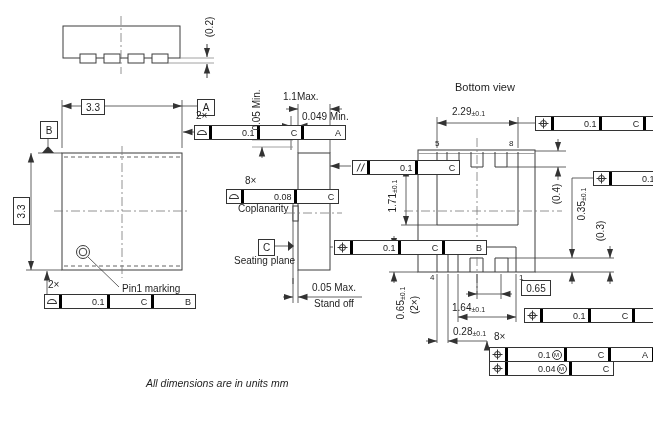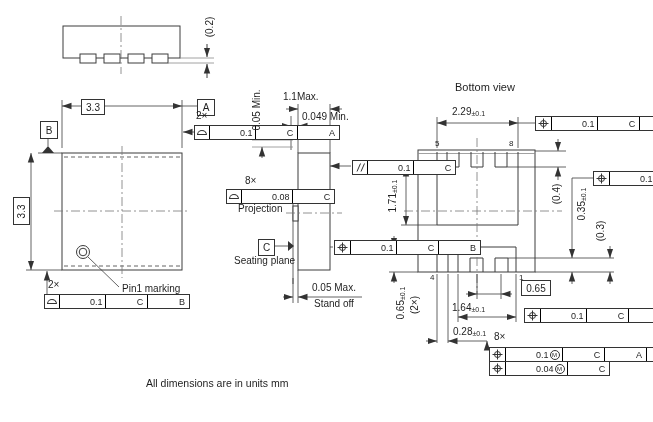--- a/index.html
+++ b/index.html
@@ -11,27 +11,27 @@
   .vlabel{position:absolute;white-space:nowrap;font-size:10px;
           transform:translate(-50%,-50%) rotate(-90deg);}
   .box{position:absolute;border:1px solid #333;background:#fff;display:flex;
        align-items:center;justify-content:center;font-size:10px;}
   .vbox{position:absolute;border:1px solid #333;background:#fff;display:flex;
         align-items:center;justify-content:center;}
   .vbox .inner{transform:rotate(-90deg);font-size:10px;white-space:nowrap;}
   .fcf{position:absolute;display:flex;align-items:stretch;border:1px solid #333;
        background:#fff;height:13px;font-size:9px;}
   .fcf .cell{display:flex;align-items:center;justify-content:center;padding:0 2px;min-width:9px;}
-  .fcf .cell + .cell{border-left:1px solid #000000;padding-left:30px;}
+  .fcf .cell + .cell{border-left:3px solid #000000;padding-left:30px;}
   .tolr{font-size:7px;vertical-align:-1px;}
   .halfdome{display:inline-block;width:10px;height:5px;border:1px solid #333;
             border-radius:10px 10px 0 0;box-sizing:border-box;}
   .mcirc{display:inline-flex;width:8px;height:8px;border:1px solid #333;border-radius:50%;
          font-size:6px;align-items:center;justify-content:center;margin-left:1px;line-height:1;}
-  .note{position:absolute;font-size:10.5px;white-space:nowrap;color:#1e1e1e;}
+  .note{position:absolute;font-size:10.5px;white-space:nowrap;color:#1e1e1e;font-style:italic;}
   .projicon{display:inline-block;vertical-align:-2px;margin:0 2px;}
 </style>
 </head>
 <body>
 
 <div class="canvas">
 
 <svg class="geo" width="653" height="422">
   <defs>
     <marker id="arr" markerWidth="11" markerHeight="8" refX="9.5" refY="4" orient="auto-start-reverse" markerUnits="userSpaceOnUse">
@@ -183,21 +183,21 @@
 <div class="lbl" style="left:302px;top:112px">0.049 Min.</div>
 
 <div class="lbl" style="left:245px;top:176px">8×</div>
 <div class="fcf" style="left:226px;top:189px">
   <span class="cell">
         <span class="halfdome"></span>
       </span>
   <span class="cell">0.08</span>
   <span class="cell">C</span>
 </div>
-<div class="lbl" style="left:238px;top:204px">Projection</div>
+<div class="lbl" style="left:238px;top:204px">Coplanarity</div>
 
 <div class="fcf" style="left:352px;top:160px">
   <span class="cell">
     <svg width="10" height="9">
           <line x1="2" y1="8.5" x2="5.5" y2="0.5" stroke="#333" stroke-width="1"></line>
           <line x1="6" y1="8.5" x2="9.5" y2="0.5" stroke="#333" stroke-width="1"></line>
         </svg>
   </span>
   <span class="cell">0.1</span>
   <span class="cell">C</span>

